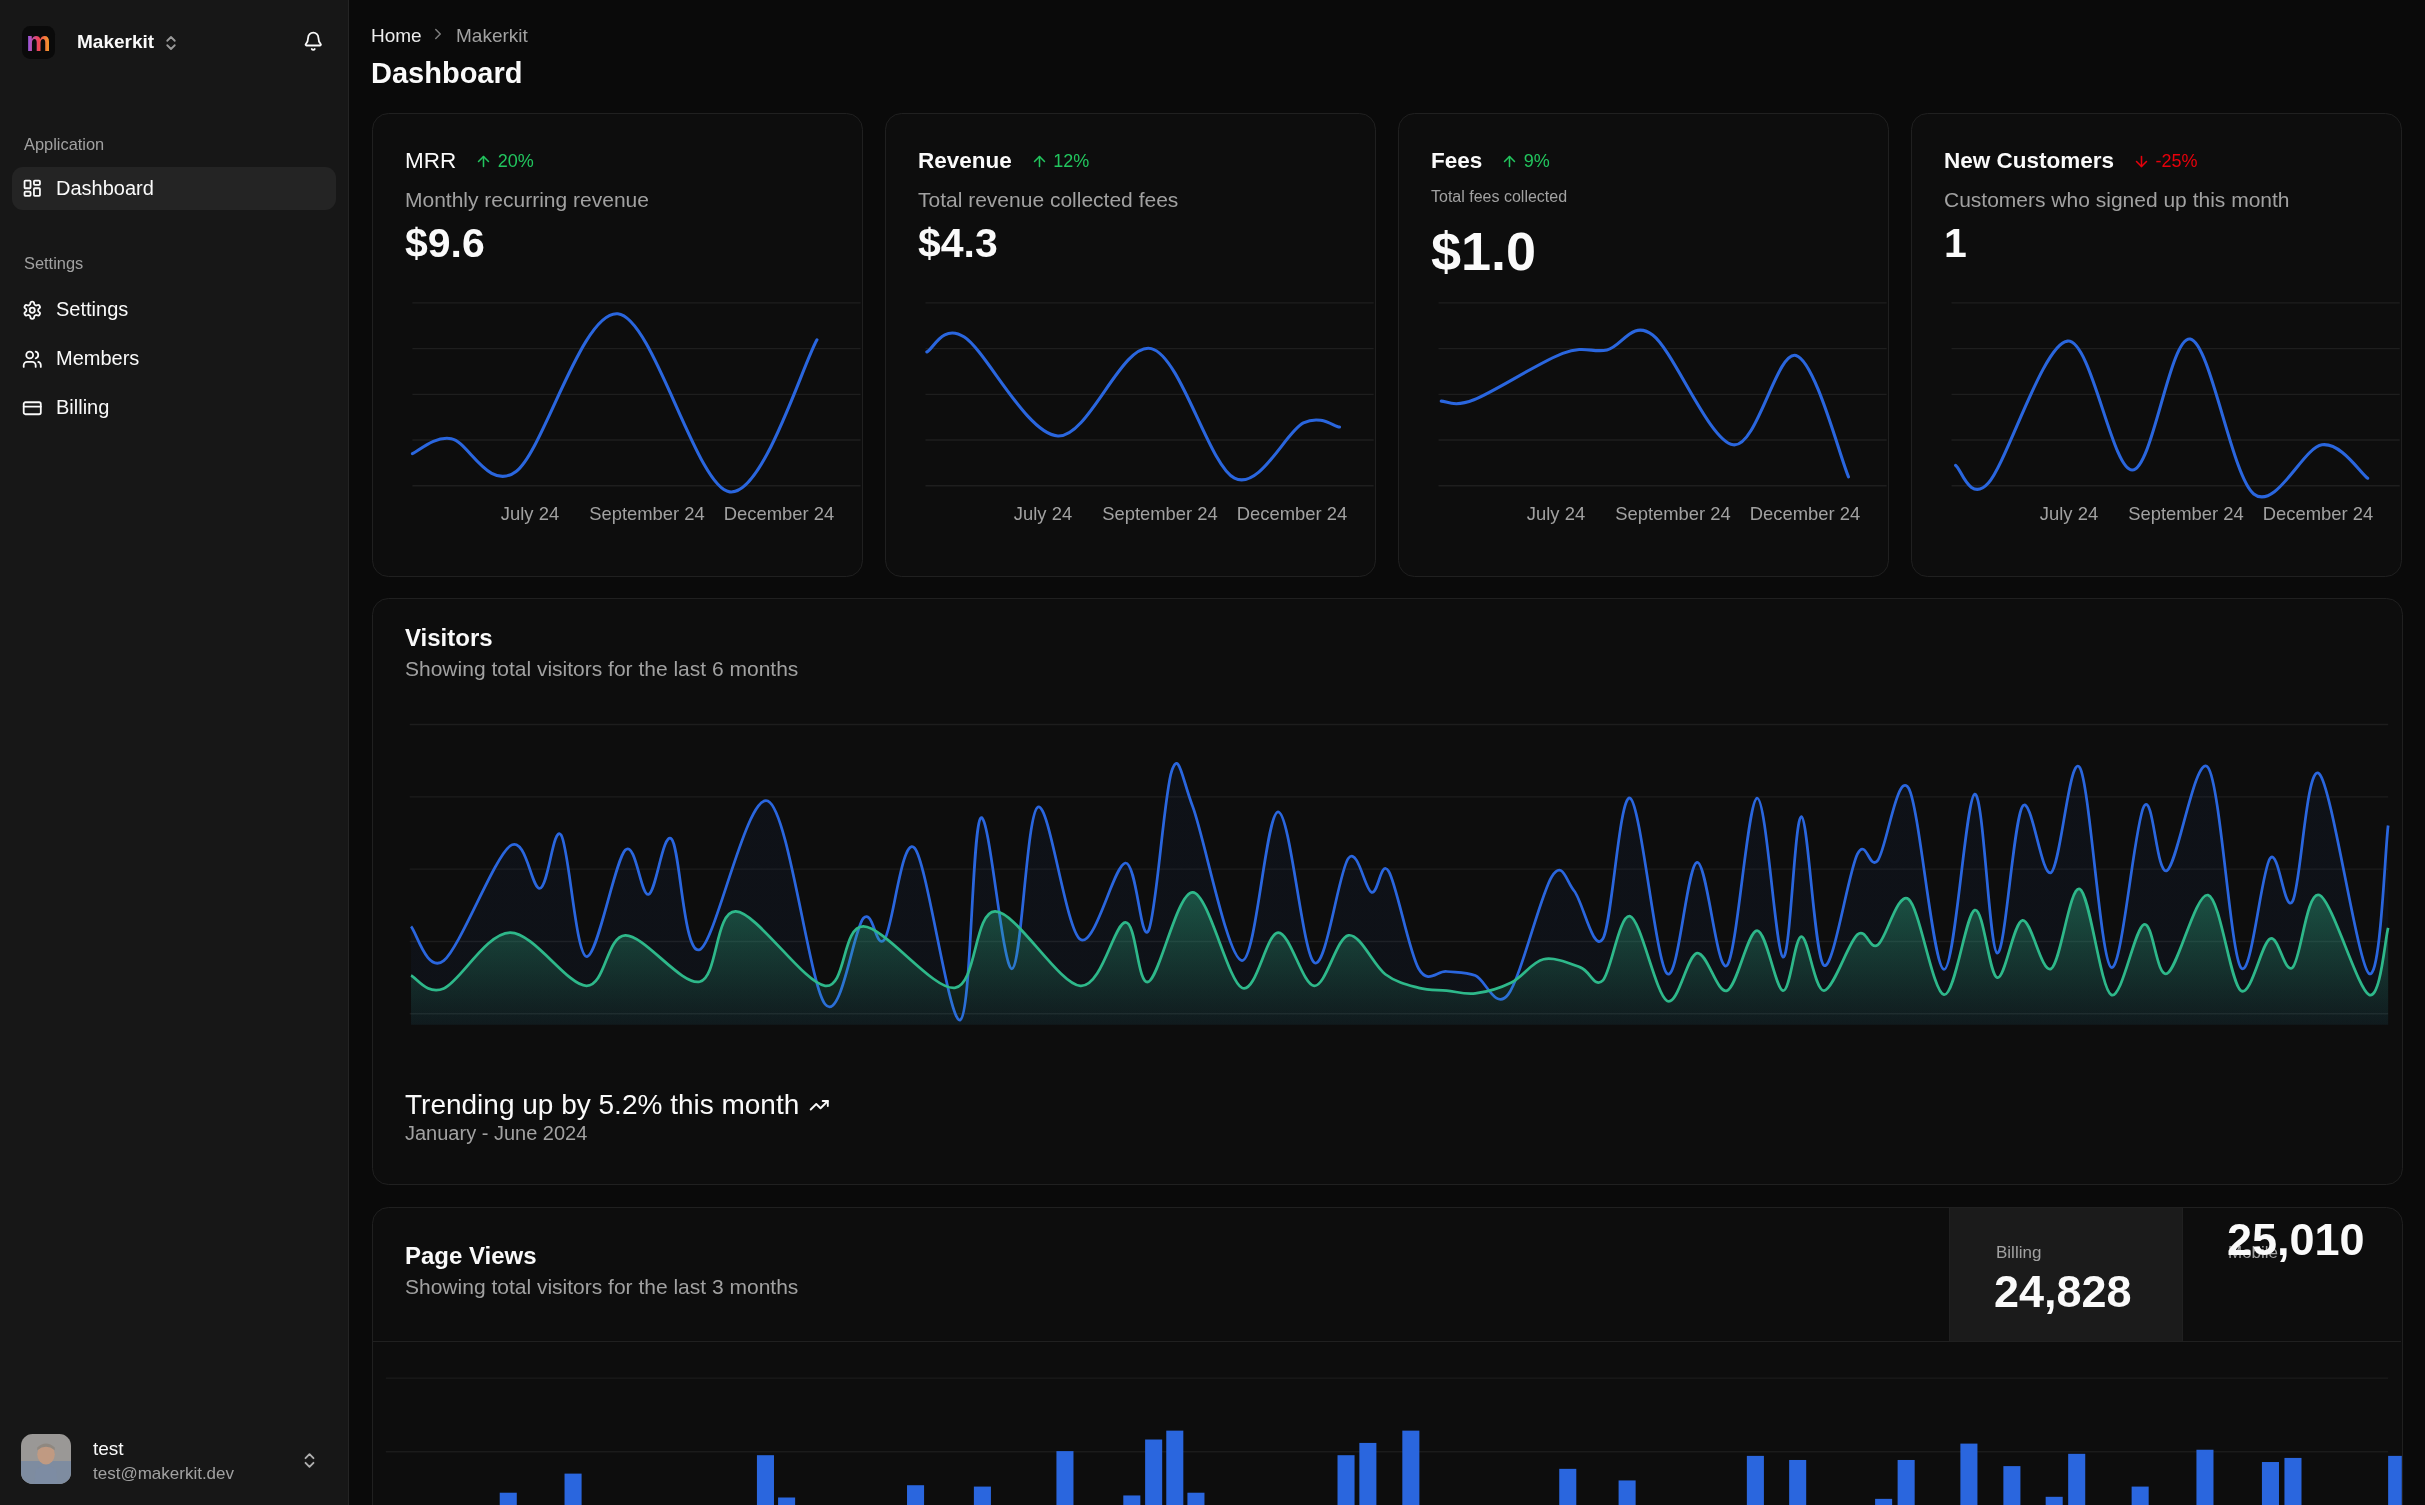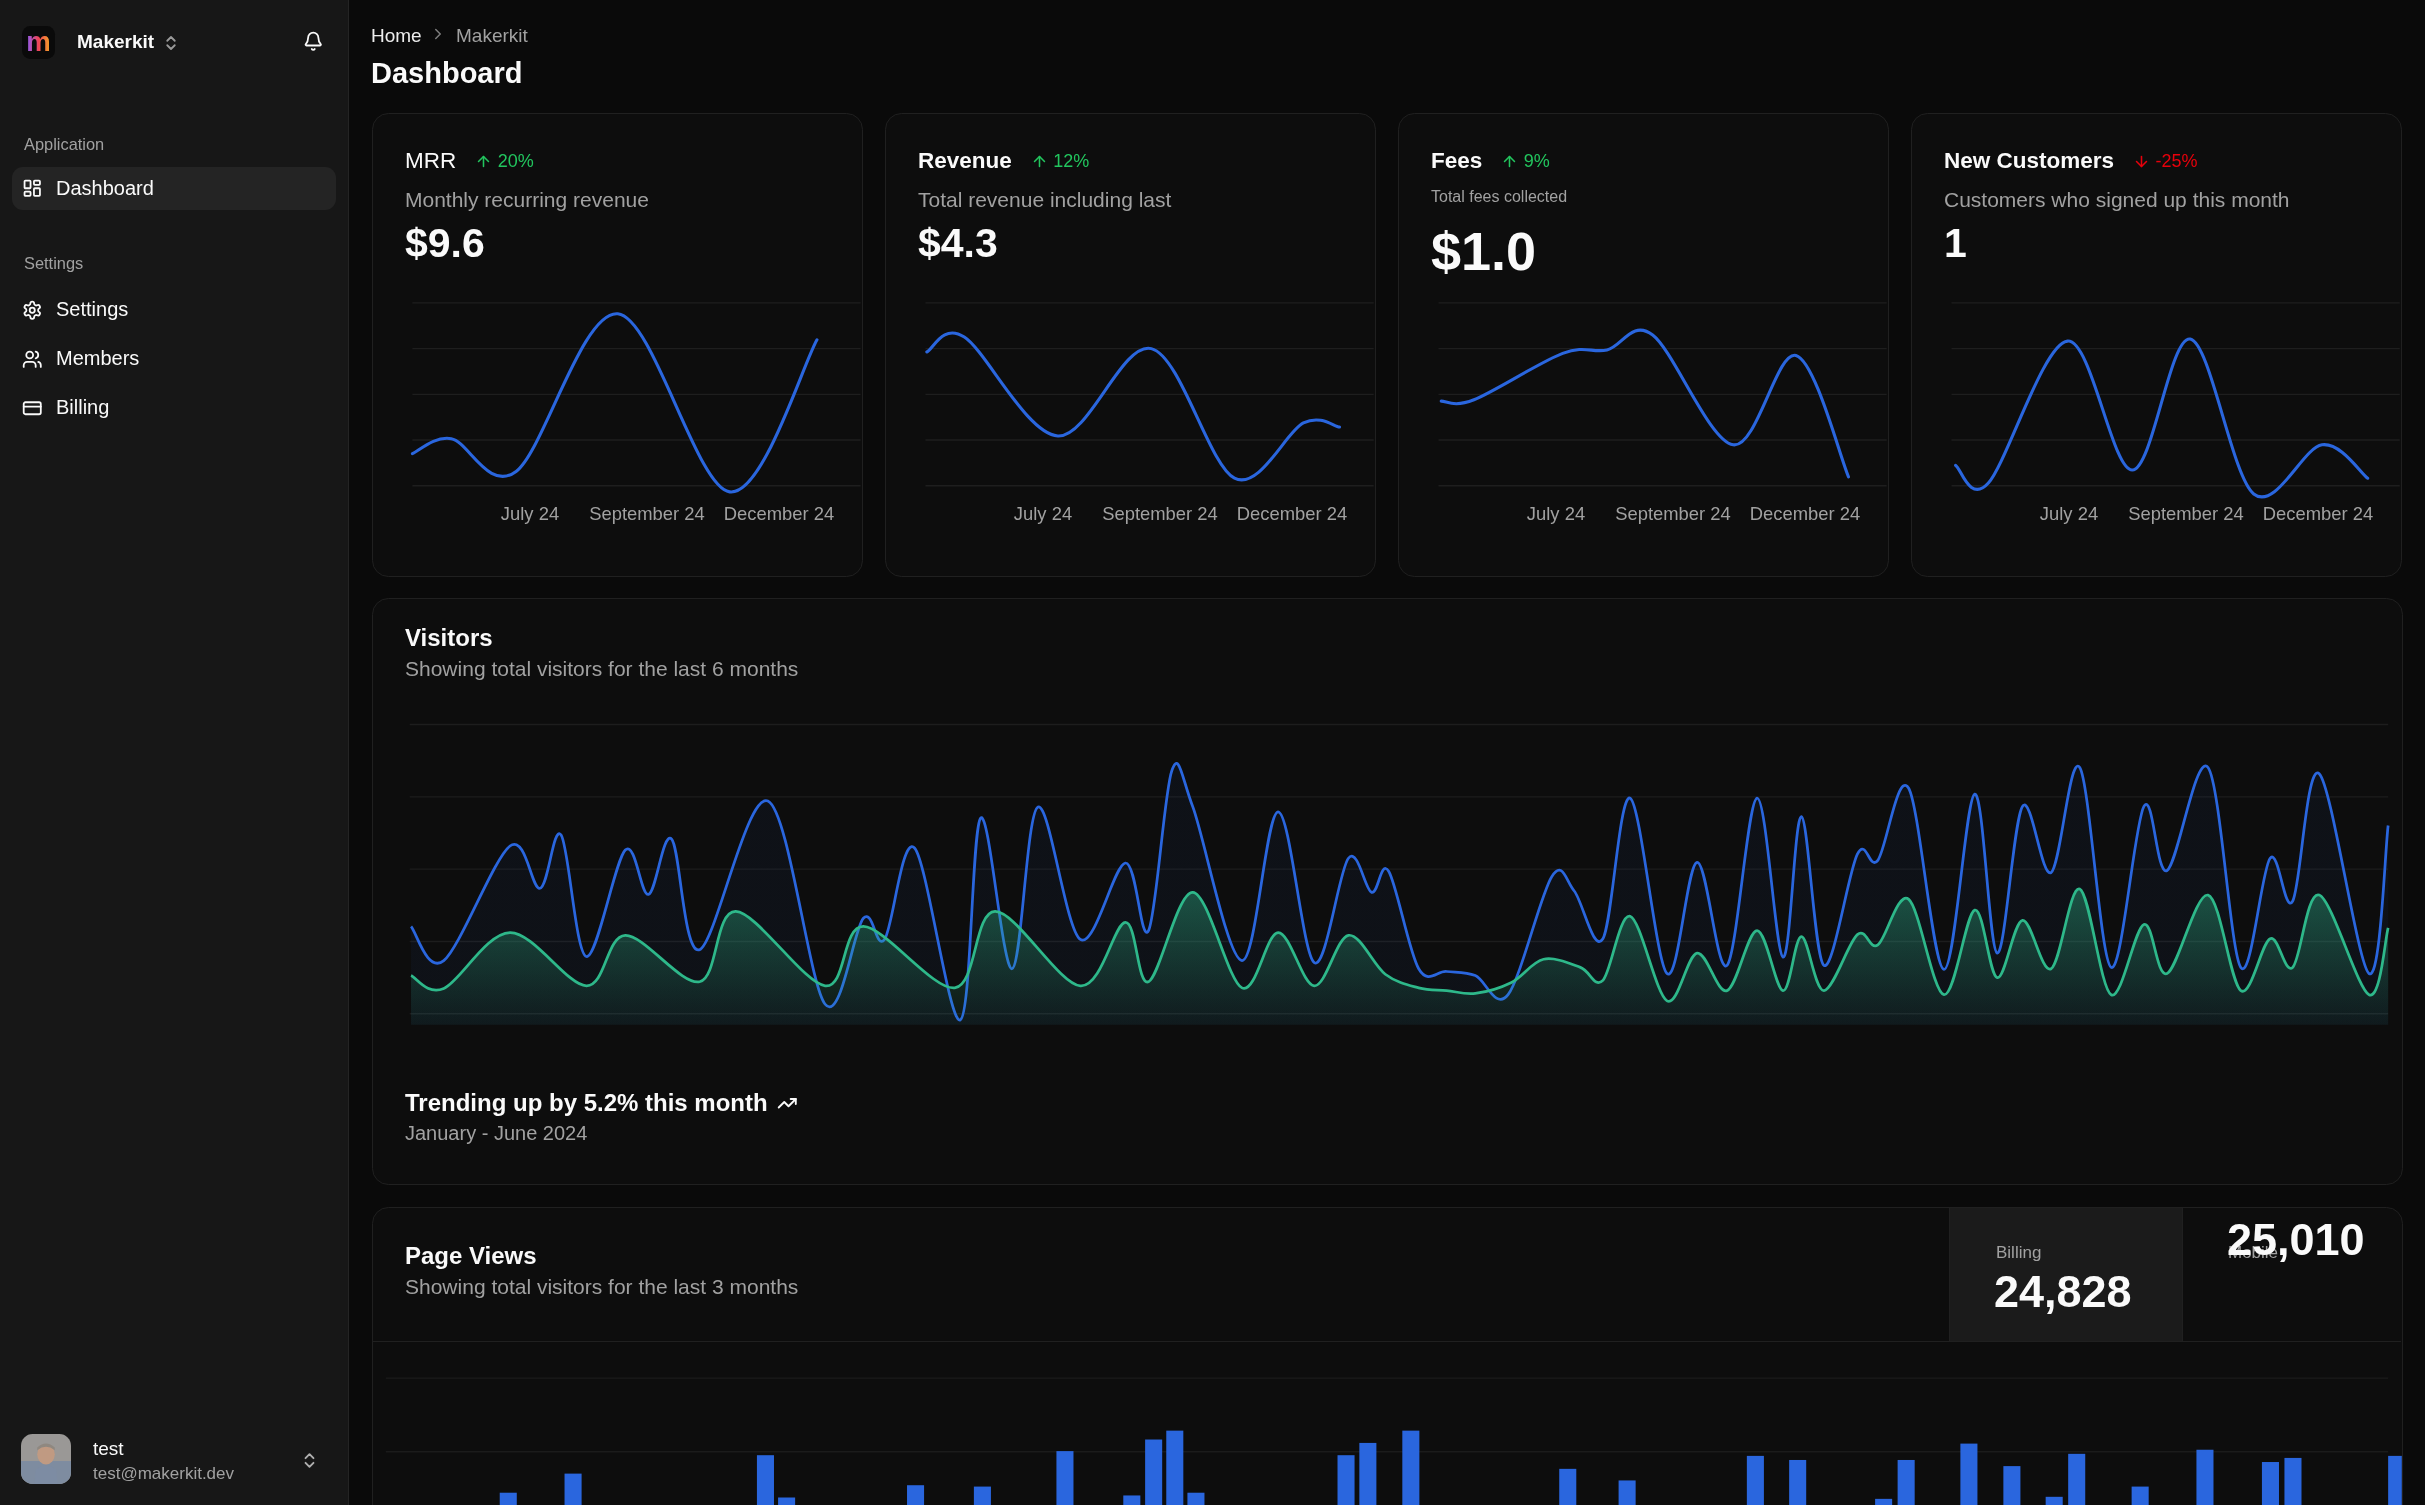--- a/index.html
+++ b/index.html
@@ -90,21 +90,21 @@
 <div class="abs muted" style="left:647px;top:503px;font-size:18.4px;transform:translateX(-50%)">September 24</div>
 <div class="abs muted" style="left:779px;top:503px;font-size:18.4px;transform:translateX(-50%)">December 24</div>
 <div class="card" style="left:885px;top:113px;width:491px;height:464px"></div>
 <div class="abs row" style="left:918px;top:148px;gap:19px">
     <span class="white" style="font-size:22.5px;font-weight:bold">Revenue</span>
     <span class="row" style="gap:5.5px;color:#22c55e;font-size:18px"><svg width="17" height="17" viewBox="0 0 24 24" fill="none" stroke="#22c55e" stroke-width="2.2" stroke-linecap="round" stroke-linejoin="round">
         <path d="m5 12 7-7 7 7"></path>
         <path d="M12 19V5"></path>
       </svg>12%</span>
   </div>
-<div class="abs muted" style="left:918px;top:188px;font-size:21px">Total revenue including last</div>
+<div class="abs muted" style="left:918px;top:188px;font-size:21px">Total revenue collected fees</div>
 <div class="abs white" style="left:918px;top:220px;font-size:41px;font-weight:bold">$4.3</div>
 <div class="abs muted" style="left:1043px;top:503px;font-size:18.4px;transform:translateX(-50%)">July 24</div>
 <div class="abs muted" style="left:1160px;top:503px;font-size:18.4px;transform:translateX(-50%)">September 24</div>
 <div class="abs muted" style="left:1292px;top:503px;font-size:18.4px;transform:translateX(-50%)">December 24</div>
 <div class="card" style="left:1398px;top:113px;width:491px;height:464px"></div>
 <div class="abs row" style="left:1431px;top:148px;gap:19px">
     <span class="white" style="font-size:22.5px;font-weight:bold">Fees</span>
     <span class="row" style="gap:5.5px;color:#22c55e;font-size:18px"><svg width="17" height="17" viewBox="0 0 24 24" fill="none" stroke="#22c55e" stroke-width="2.2" stroke-linecap="round" stroke-linejoin="round">
         <path d="m5 12 7-7 7 7"></path>
         <path d="M12 19V5"></path>
@@ -125,21 +125,21 @@
   </div>
 <div class="abs muted" style="left:1944px;top:188px;font-size:21px">Customers who signed up this month</div>
 <div class="abs white" style="left:1944px;top:220px;font-size:41px;font-weight:bold">1</div>
 <div class="abs muted" style="left:2069px;top:503px;font-size:18.4px;transform:translateX(-50%)">July 24</div>
 <div class="abs muted" style="left:2186px;top:503px;font-size:18.4px;transform:translateX(-50%)">September 24</div>
 <div class="abs muted" style="left:2318px;top:503px;font-size:18.4px;transform:translateX(-50%)">December 24</div>
 <div class="card" style="left:372px;top:598px;width:2031px;height:587px"></div>
 <div class="abs white" style="left:405px;top:624px;font-size:24px;font-weight:bold">Visitors</div>
 <div class="abs muted" style="left:405px;top:657px;font-size:21px">Showing total visitors for the last 6 months</div>
 <div class="abs row" style="left:405px;top:1089px;gap:9.6px">
-    <span class="white" style="font-size:24px;font-weight:bold">Trending up by 5.2% this month</span>
+    <span class="white" style="font-size:28px;font-weight:normal">Trending up by 5.2% this month</span>
     <svg width="20.5" height="20.5" viewBox="0 0 24 24" fill="none" stroke="#fafafa" stroke-width="2.2" stroke-linecap="round" stroke-linejoin="round">
       <polyline points="22 7 13.5 15.5 8.5 10.5 2 17"></polyline>
       <polyline points="16 7 22 7 22 13"></polyline>
     </svg>
   </div>
 <div class="abs muted" style="left:405px;top:1122px;font-size:20px">January - June 2024</div>
 <div class="card" style="left:372px;top:1207px;width:2031px;height:409px"></div>
 <div class="abs" style="left:1949px;top:1208px;width:233px;height:134px;background:#1b1b1b;border-left:1.4px solid #202020"></div>
 <div class="abs" style="left:2182px;top:1208px;width:220px;height:134px;border-left:1.4px solid #202020"></div>
 <div class="abs" style="left:373px;top:1341px;width:2028px;height:1.4px;background:#202020"></div>

